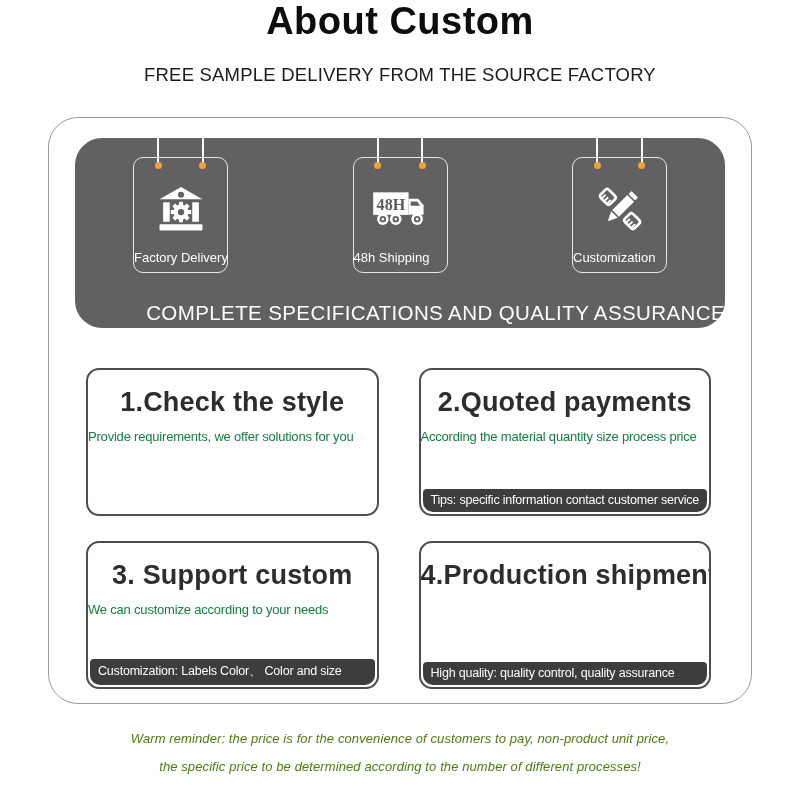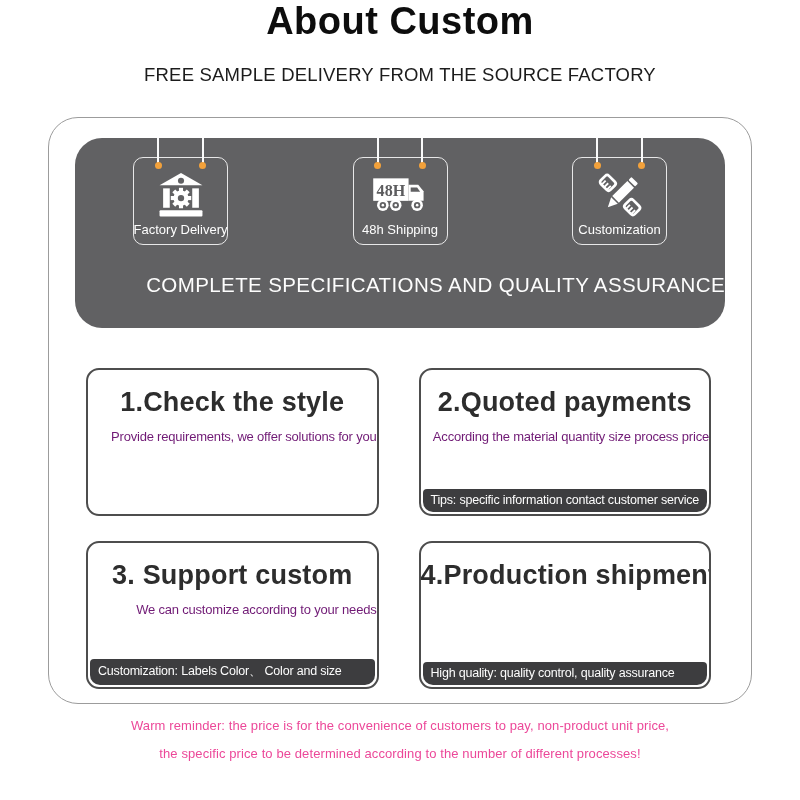--- a/index.html
+++ b/index.html
@@ -10,50 +10,50 @@
                 color:#0d0d0d; letter-spacing:0.5px; }
   .page-subtitle { text-align:center; margin-top:21px; font-size:18.5px; color:#1c1c1c;
                    letter-spacing:0.2px; }
 
   .panel { width:704px; height:587px; margin:31px auto 0; border:1px solid #9c9c9c;
            border-radius:30px; position:relative; background:#fff; }
 
   .banner { margin:20px 26px 0; height:190px; background:#616163; border-radius:27px;
             position:relative; }
   .features { display:flex; justify-content:space-between; padding:19px 58px 0 58px; }
-  .feature { width:95px; height:88px; border:1.3px solid rgba(255,255,255,0.85);
+  .feature { width:95px; height:116px; border:1.3px solid rgba(255,255,255,0.85);
              border-radius:10px; position:relative; display:flex; flex-direction:column;
-             align-items:center; justify-content:flex-end; padding-bottom:7px; }
+             align-items:flex-start; justify-content:flex-end; padding-bottom:7px; }
   .hanger { position:absolute; top:-20px; width:8px; height:31px; }
   .hanger.left  { left:22%; }
   .hanger.right { right:22%; }
   .hanger::before { content:""; position:absolute; left:3px; top:0; width:2px; height:26px;
                     background:#fbfbfb; }
   .hanger::after  { content:""; position:absolute; left:0.5px; bottom:0; width:7px; height:7px;
                     border-radius:50%; background:#F2A13B; }
   .feature-art { flex:1; display:flex; align-items:center; justify-content:center; width:100%;
                  padding-top:10px; }
   .feature-label { font-size:13px; color:#fefefe; white-space:nowrap; }
   .banner-heading { text-align:right; color:#fdfdfd; font-size:20.5px; margin-top:28px;
                     letter-spacing:0.4px; white-space:nowrap; }
 
   .steps-grid { margin:40px 40px 0 37px; display:grid; grid-template-columns:1fr 1fr;
                 column-gap:40px; row-gap:25px; }
   .step-card { height:148px; border:2px solid #4d4d4d; border-radius:13px; position:relative;
                background:#fff; overflow:hidden; }
   .step-title { text-align:center; font-size:27px; font-weight:600; color:#2d2d2d;
                 margin-top:17px; letter-spacing:0.2px; white-space:nowrap; }
-  .step-desc { text-align:right; font-size:13px; color:#701a75; margin-top:11px;
+  .step-desc { text-align:left; font-size:13px; color:#15803d; margin-top:11px;
                letter-spacing:-0.2px; white-space:nowrap; }
   .step-note { position:absolute; left:2px; right:2px; bottom:2px; background:#3d3d3f;
                color:#fdfdfd; font-size:12.5px; letter-spacing:-0.2px; padding:4px 4px 5px 8px;
                border-radius:4px 4px 10px 10px; white-space:nowrap; overflow:hidden; }
 
-  .reminder { margin-top:23px; text-align:center; font-size:13px; color:#ec4899;
-              line-height:2.15; letter-spacing:0.1px; }
+  .reminder { margin-top:36px; text-align:center; font-size:13px; color:#4d7c0f;
+              line-height:2.15; letter-spacing:0.1px;font-style:italic; }
 </style>
 </head>
 <body>
 
 <h1 class="page-title">About Custom</h1>
 <div class="page-subtitle">FREE SAMPLE DELIVERY FROM THE SOURCE FACTORY</div>
 
 <div class="panel">
 
   <div class="banner">

